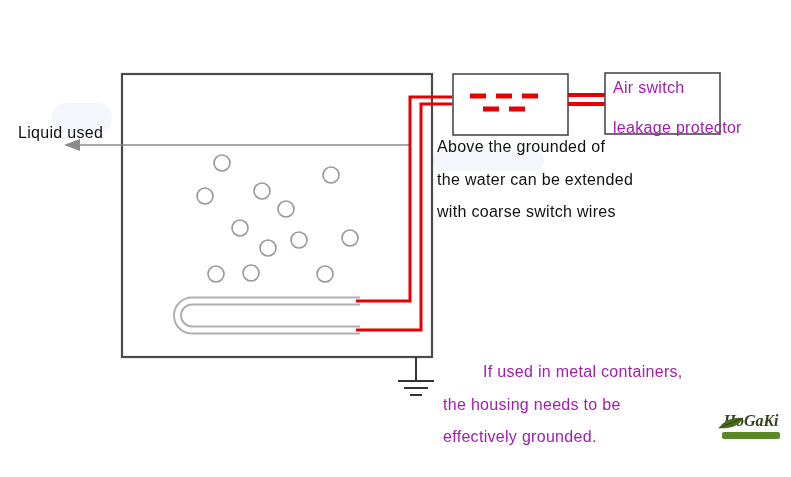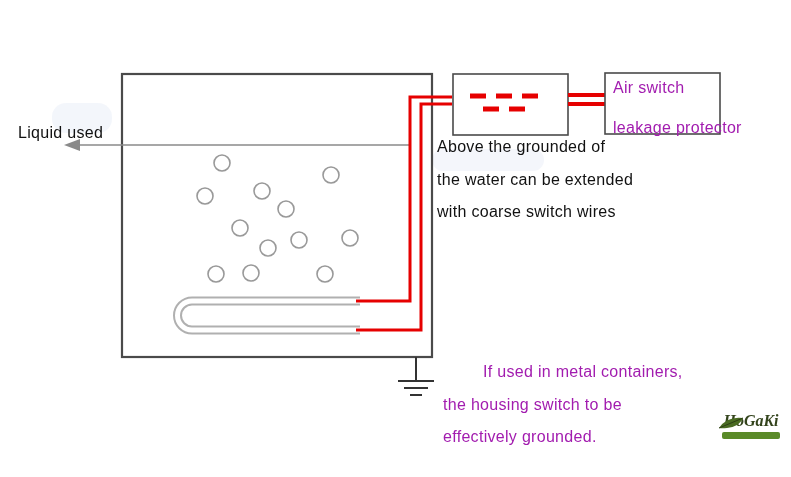--- a/index.html
+++ b/index.html
@@ -89,21 +89,21 @@
   <div class="t" style="left:18px;top:123px;">Liquid used</div>
 
   <div class="t red" style="left:613px;top:78px;">Air switch</div>
   <div class="t red" style="left:613px;top:118px;">leakage protector</div>
 
   <div class="t" style="left:437px;top:137px;">Above the grounded of</div>
   <div class="t" style="left:437px;top:170px;">the water can be extended</div>
   <div class="t" style="left:437px;top:202px;">with coarse switch wires</div>
 
   <div class="t red" style="left:443px;top:362px;margin-left:40px;">If used in metal containers,</div>
-  <div class="t red" style="left:443px;top:395px;"> the housing switch to be</div>
+  <div class="t red" style="left:443px;top:395px;"> the housing needs to be</div>
   <div class="t red" style="left:443px;top:427px;">effectively grounded.</div>
 
   <div class="logo">
     <svg width="34" height="16" viewBox="0 0 34 16">
       <path d="M6,13 Q14,1 30,3 Q26,12 14,13 Q9,13.6 6,13 Z" fill="#4a6b22"></path>
       <path d="M6,13 Q18,8 30,3" fill="none" stroke="#2c3e14" stroke-width="1"></path>
     </svg>
     <div class="logo-text">HoGaKi</div>
     <div class="logo-bar"></div>
   </div>

